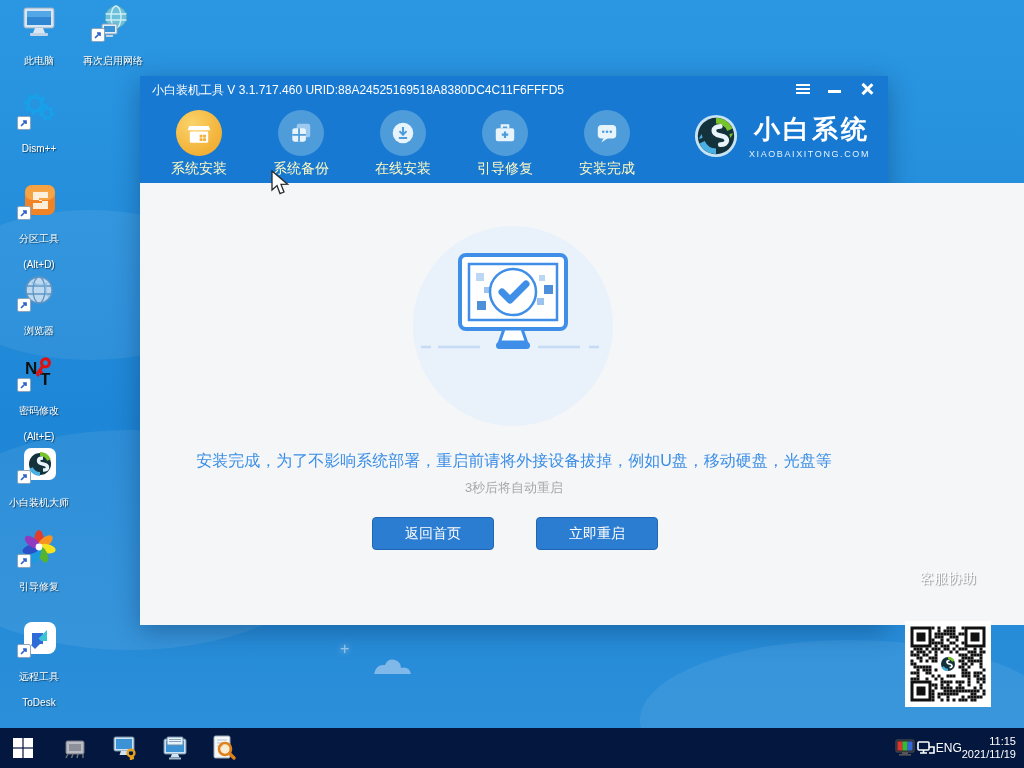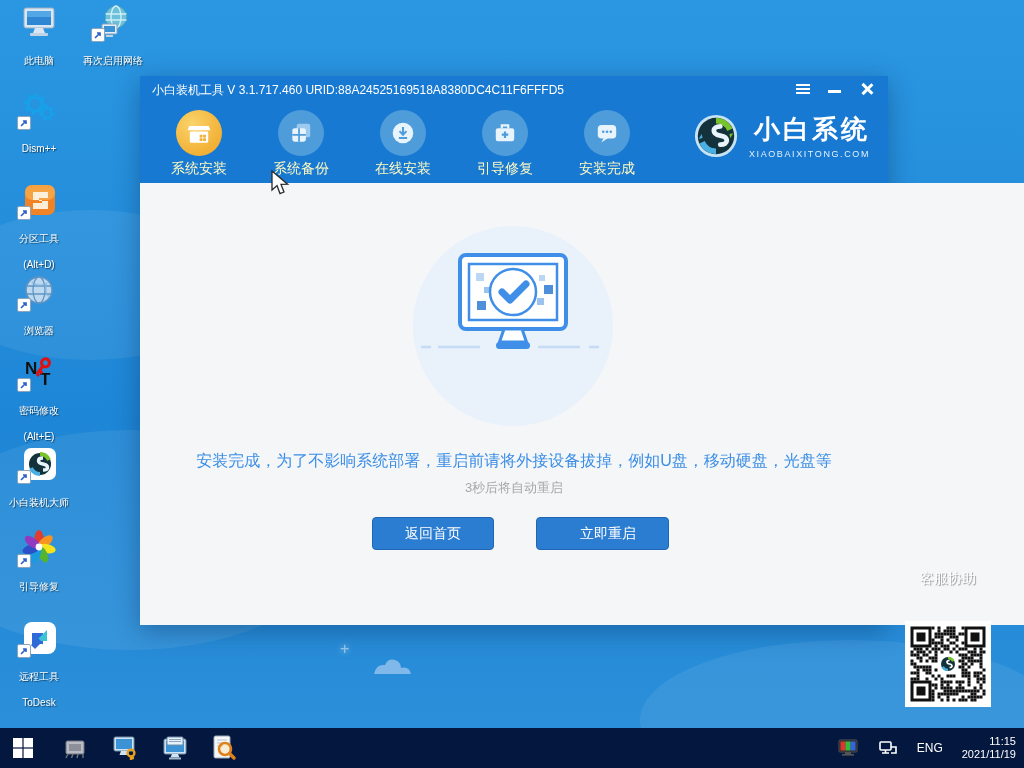--- a/index.html
+++ b/index.html
@@ -32,32 +32,32 @@
   .nav-circle.gold{background:radial-gradient(circle at 35% 30%,#fad36a,#f2b136 70%);}
   .nav-label{color:#fef9c3;font-size:14px;}
   .logo{position:absolute;right:18px;top:36px;display:flex;align-items:center;gap:10px;}
   .logo-text .lg-name{color:#fff;font-size:26px;font-weight:bold;letter-spacing:3px;text-align:right;}
   .logo-text .lg-site{color:#e2f1fc;font-size:9px;letter-spacing:1.6px;margin-top:2px;}
   .win-body{position:absolute;left:0;top:107px;width:901px;height:442px;background:#f5f6f8;}
   .illus{position:absolute;left:273px;top:43px;}
   .msg{position:absolute;left:0;top:268px;width:748px;text-align:center;color:#3a8ee6;font-size:16px;}
   .countdown{position:absolute;left:0;top:296px;width:748px;text-align:center;color:#a7a7a7;font-size:13px;}
   .btn{position:absolute;top:334px;width:120px;height:31px;background:#2b7dd2;border:1px solid #2166b4;border-radius:4px;color:#fff;font-size:14px;text-align:center;line-height:31px;cursor:pointer;}
-  .btn-home{left:232px;} .btn-restart{left:396px;padding-left:11px;}
+  .btn-home{left:232px;} .btn-restart{left:396px;}
   
   .support-title{position:absolute;left:905px;top:570px;width:86px;text-align:center;color:#fff;font-size:14px;text-shadow:1px 1px 1px rgba(0,0,0,.4);}
   .qr{position:absolute;left:905px;top:621px;width:86px;height:86px;background:#fff;}
   
   .taskbar{position:absolute;left:0;top:728px;width:1024px;height:40px;background:#04173f;display:flex;align-items:center;}
   .tb-icon{width:30px;height:30px;margin:0 6px;display:flex;align-items:center;justify-content:center;cursor:pointer;}
   .tb-start{margin-left:8px;}
   .tb-app{position:absolute;left:283px;top:0;width:157px;height:40px;background:#1d4e8f;display:flex;align-items:center;cursor:pointer;border-bottom:3px solid #8fc3f2;box-sizing:border-box;}
   .tb-app-icon{width:26px;height:26px;background:#fff;border-radius:5px;margin:0 8px 0 12px;display:flex;align-items:center;justify-content:center;}
   .tb-app-label{color:#fff;font-size:13px;}
-  .tray{position:absolute;right:8px;top:0;height:40px;display:flex;align-items:center;gap:19px;}
+  .tray{position:absolute;right:8px;top:0;height:40px;display:flex;align-items:center;gap:0;}
   .tray-lang{color:#fff;font-size:12px;cursor:pointer;}
   .tray-clock{color:#fff;font-size:11px;line-height:13px;text-align:right;cursor:pointer;}
   .cursor{position:absolute;left:270px;top:170px;pointer-events:none;z-index:50;}
 </style>
 </head>
 <body>
 
 <div class="screen">
 
   <div class="cloud-soft" style="left:-80px;top:430px;width:420px;height:220px;"></div>

